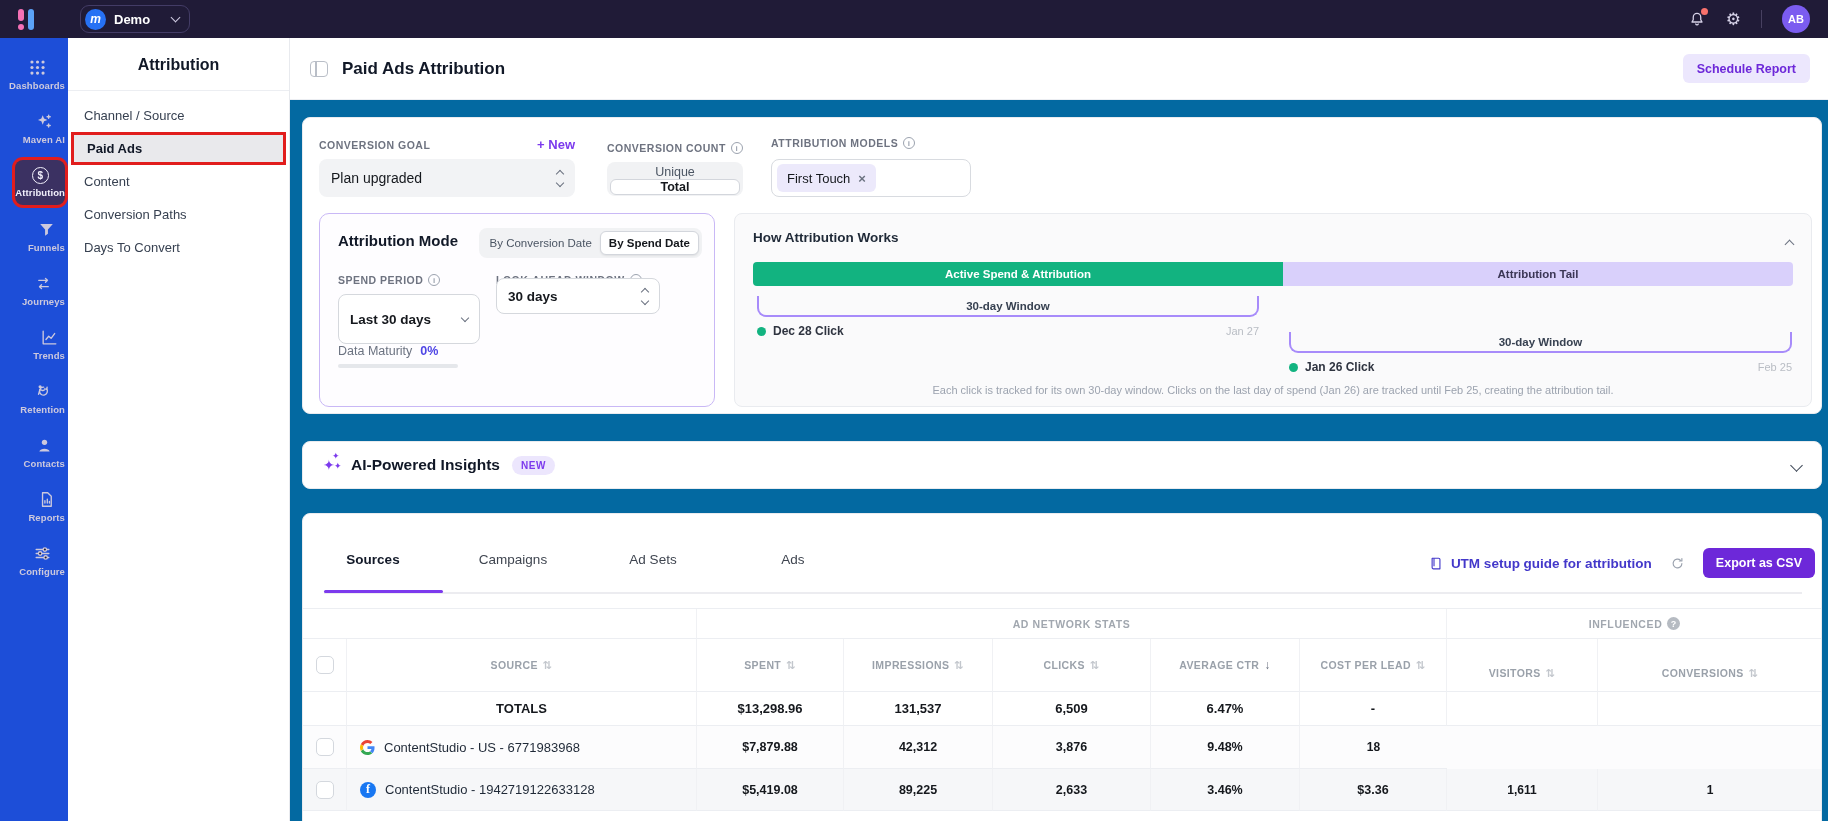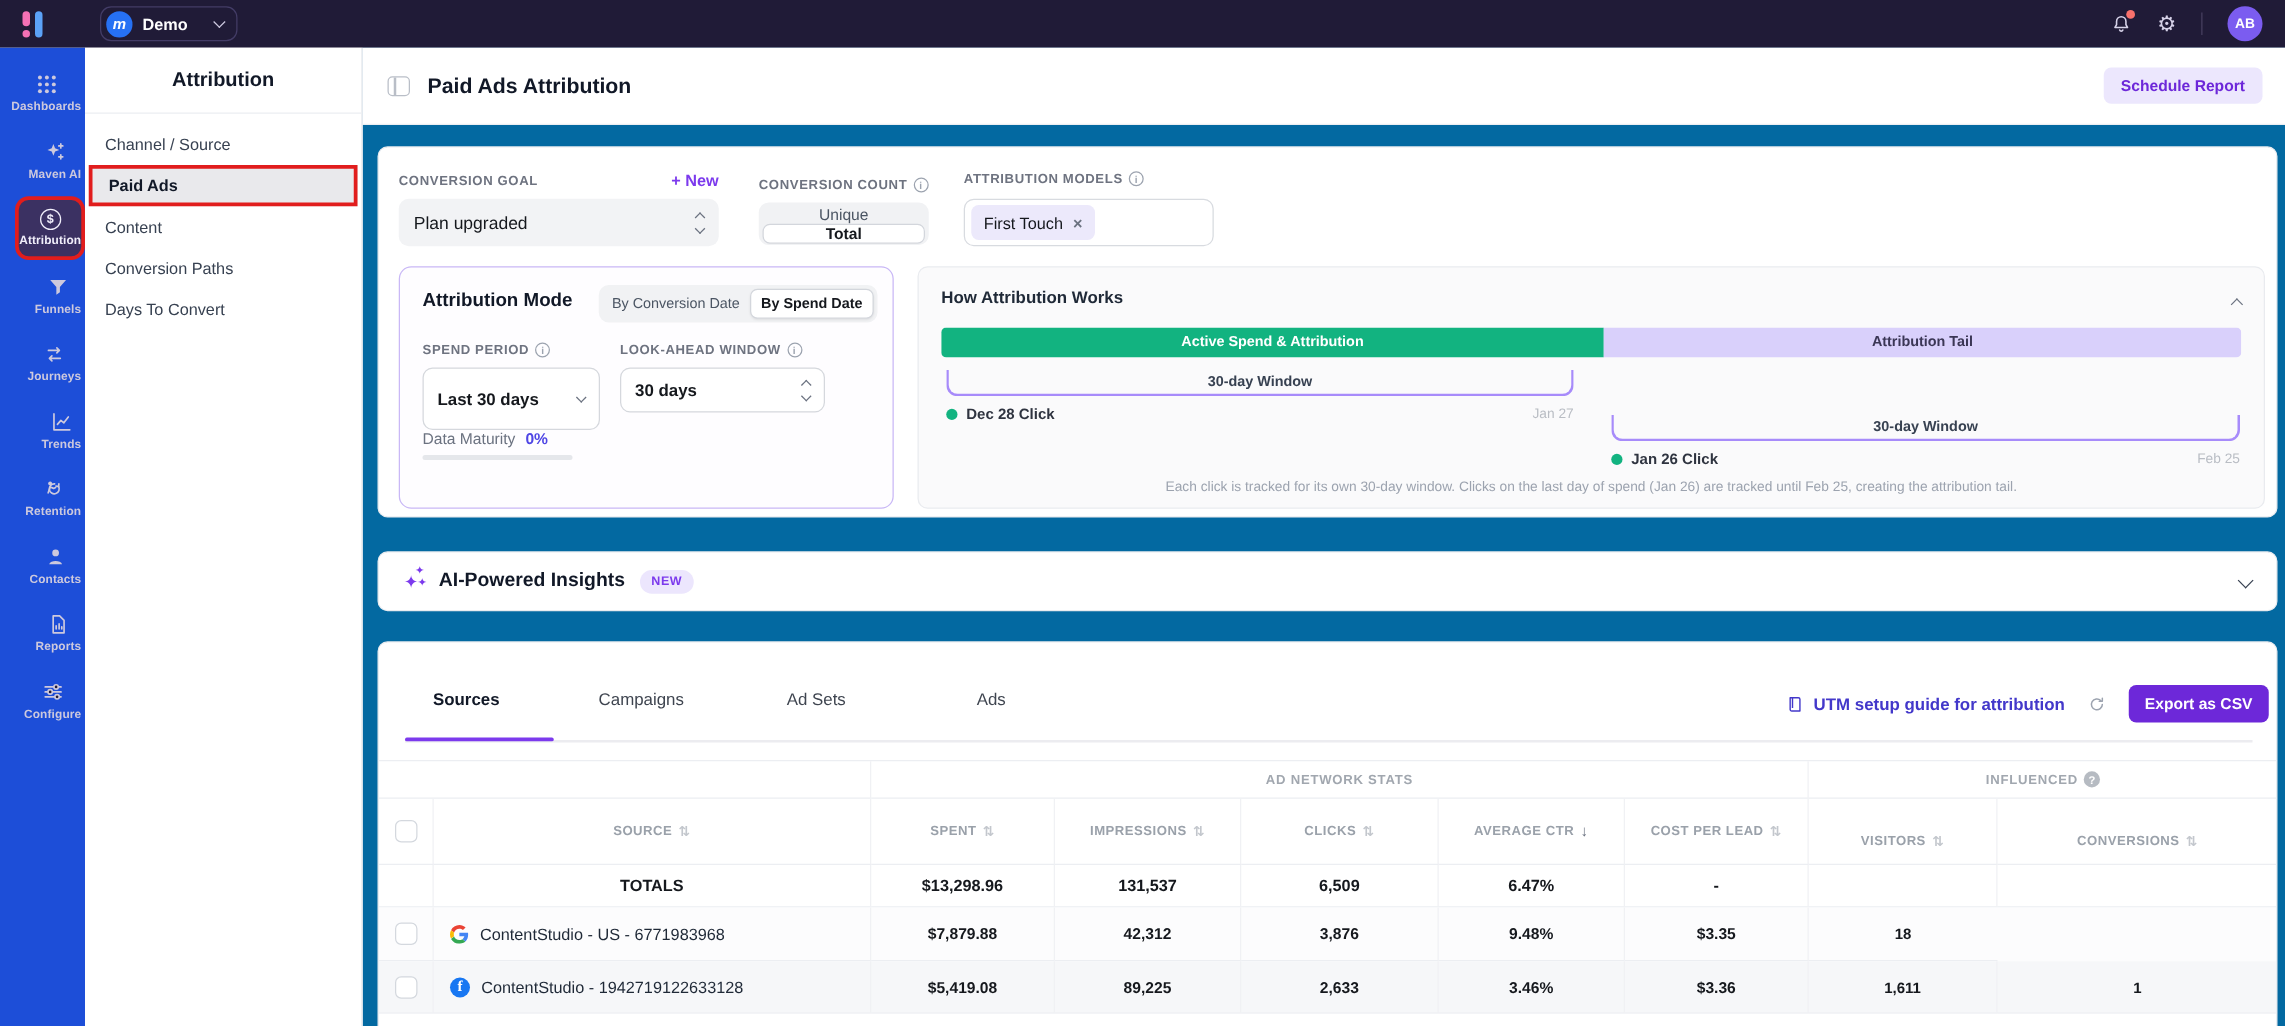--- a/index.html
+++ b/index.html
@@ -75,21 +75,21 @@
   
   .mode-panel { position:absolute; left:16px; top:95px; width:396px; height:194px; border:1px solid #c9b8f6; border-radius:10px; background:#fefdff; }
   .mode-title { position:absolute; left:18px; top:18px; font-size:15px; font-weight:700; color:#111827; }
   .mode-toggle { position:absolute; right:12px; top:14px; height:30px; background:#f1f2f4; border-radius:8px; display:flex; padding:3px; }
   .mode-toggle .seg { font-size:11.5px; padding:0 8px; white-space:nowrap; }
   .mode-toggle .seg.on { box-shadow:0 1px 2px rgba(0,0,0,.08); }
   .sp-label { position:absolute; left:18px; top:60px; }
   .law-label { position:absolute; left:176px; top:60px; }
   .sp-select { position:absolute; left:18px; top:80px; width:142px; height:50px; border:1px solid #d5d8dd; border-radius:8px; background:#fff; display:flex; align-items:center; padding:0 11px; font-size:13.5px; font-weight:600; color:#15181d; cursor:pointer; }
   .sp-select .chev { color:#6b7280; margin-left:auto; width:6px; height:6px; margin-top:-2px; }
-  .law-input { position:absolute; left:176px; top:80px; width:164px; height:36px; border:1px solid #d5d8dd; border-radius:8px; background:#fff; display:flex; align-items:center; padding:0 11px; font-size:13.5px; font-weight:600; color:#15181d; }
+  .law-input { position:absolute; left:176px; top:64px; width:164px; height:36px; border:1px solid #d5d8dd; border-radius:8px; background:#fff; display:flex; align-items:center; padding:0 11px; font-size:13.5px; font-weight:600; color:#15181d; }
   .dm-row { position:absolute; left:18px; top:130px; font-size:12.5px; color:#6b7280; display:flex; gap:8px; align-items:center; }
   .dm-val { color:#4f46e5; font-weight:700; }
   .dm-track { position:absolute; left:18px; top:150px; width:120px; height:4px; background:#e5e7eb; border-radius:2px; }
 
   
   .how-panel { position:absolute; left:431px; top:95px; width:1078px; height:194px; background:#fafafb; border:1px solid #e9ebef; border-radius:8px; }
   .how-title { position:absolute; left:18px; top:16px; font-size:13.5px; font-weight:700; color:#1f2937; }
   .how-collapse { position:absolute; right:18px; top:20px; color:#6b7280; cursor:pointer; }
   .bars { position:absolute; left:18px; top:48px; width:1040px; height:24px; display:flex; border-radius:4px; overflow:hidden; }
   .bar-active { width:530px; background:#12b380; color:#fff; font-size:11.5px; font-weight:600; display:flex; align-items:center; justify-content:center; }
@@ -475,21 +475,20 @@
             <path fill="#4285F4" d="M46.5 24.5c0-1.6-.1-3.1-.4-4.5H24v9h12.7c-.6 3-2.3 5.5-4.8 7.2l7.7 6c4.5-4.2 6.9-10.3 6.9-17.7z"></path>
             <path fill="#FBBC05" d="M10.5 28.6c-.5-1.5-.8-3-.8-4.6s.3-3.2.8-4.6l-7.9-6.2C.9 16.5 0 20.1 0 24s.9 7.5 2.6 10.8l7.9-6.2z"></path>
             <path fill="#34A853" d="M24 48c6.2 0 11.4-2 15.2-5.6l-7.7-6c-2.1 1.4-4.8 2.3-7.5 2.3-6.3 0-11.6-3.8-13.5-9.1l-7.9 6.2C6.5 42.6 14.6 48 24 48z"></path>
           </svg>
           <span>ContentStudio - US - 6771983968</span>
         </div>
         <div class="t-cell">$7,879.88</div>
         <div class="t-cell">42,312</div>
         <div class="t-cell">3,876</div>
         <div class="t-cell">9.48%</div>
-        <div class="t-cell">$3.35</div>
         <div class="t-cell num-sm">18</div>
       </div>
 
       <div class="grid-row data-row row2">
         <div class="t-cell">
             <span class="checkbox"></span>
           </div>
         <div class="t-cell src">
           <span class="fb-icon">f</span>
           <span>ContentStudio - 1942719122633128</span>

